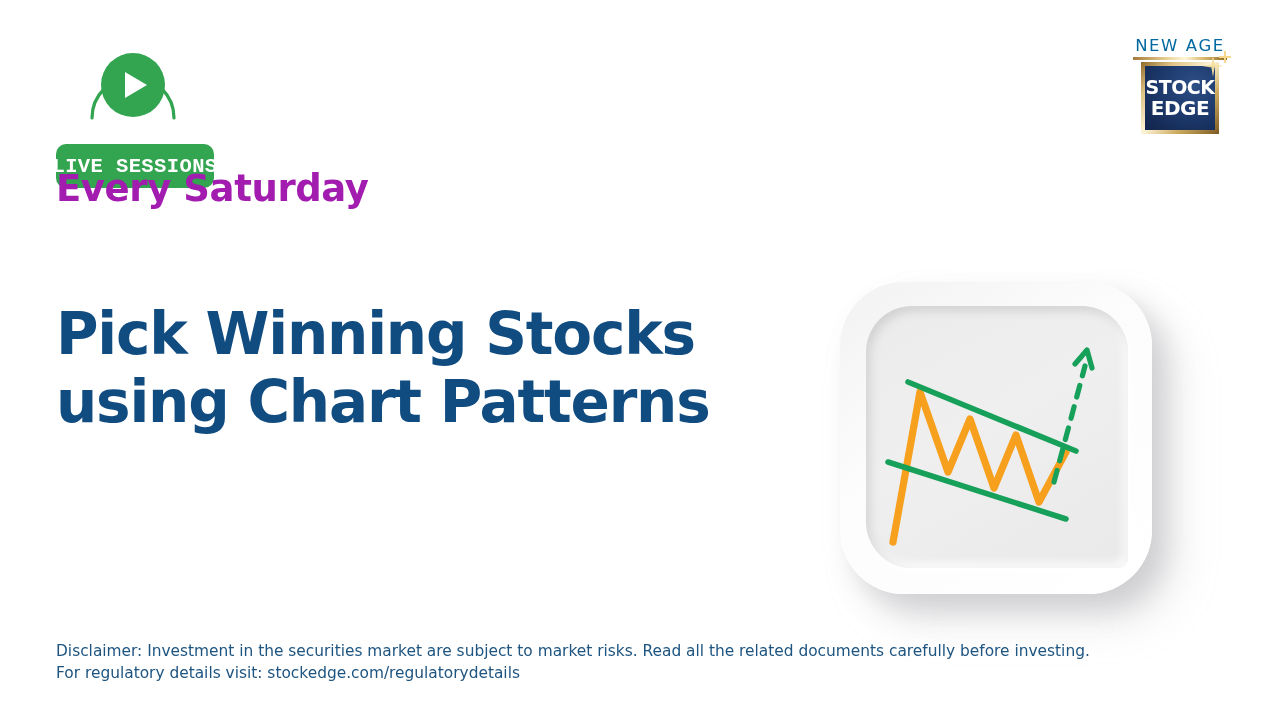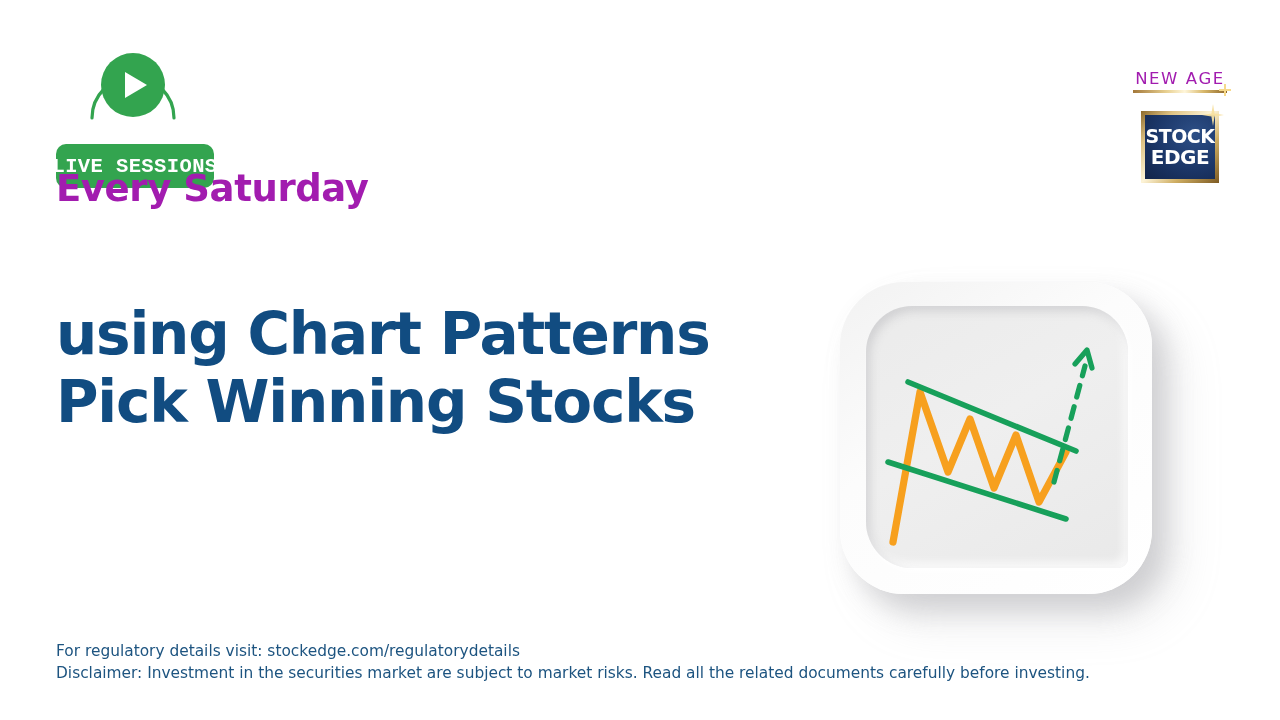--- a/index.html
+++ b/index.html
@@ -96,26 +96,25 @@
     right: 44px;
     top: 36px;
     width: 112px;
     display: flex;
     flex-direction: column;
     align-items: center;
   }
 
   .brand-newage {
     font-size: 16.5px;
-    color: #a21caf;
+    color: #0369a1;
     letter-spacing: 1.6px;
     font-family: "DejaVu Sans", sans-serif;
     line-height: 20px;
     white-space: nowrap;
-    margin-top: 33px;
   }
 
   .brand-goldline {
     width: 94px;
     height: 3px;
     margin-top: 1px;
     background: linear-gradient(90deg, #a3783a 0%, #e7cf8f 35%, #fff6da 55%, #d9b96c 75%, #8e6729 100%);
     position: relative;
   }
   .brand-goldline::after {
@@ -124,21 +123,21 @@
     right: -4px;
     top: -6px;
     width: 12px;
     height: 12px;
     background:
       linear-gradient(90deg, transparent 44%, #f6d98b 44%, #f6d98b 56%, transparent 56%),
       linear-gradient(0deg, transparent 44%, #f6d98b 44%, #f6d98b 56%, transparent 56%);
   }
 
   .brand-square {
-    margin-top: 18px;
+    margin-top: 2px;
     width: 78px;
     height: 72px;
     padding: 4px;
     background: linear-gradient(135deg, #8d6a2c 0%, #e0c485 22%, #fdf4d8 48%, #cfae63 70%, #7d5a22 100%);
     position: relative;
   }
   .brand-square-inner {
     width: 100%;
     height: 100%;
     background: radial-gradient(ellipse at 70% 30%, #2d4f86 0%, #1b3668 55%, #122449 100%);
@@ -247,22 +246,22 @@
     </svg>
 
     <div class="live-pill">
       <span class="live-pill-label">LIVE SESSIONS</span>
     </div>
   </div>
 
   <div class="every-saturday">Every Saturday</div>
 
   <div class="headline">
+    <span class="hl-line">Pick Winning Stocks</span>
     <span class="hl-line">using Chart Patterns</span>
-    <span class="hl-line">Pick Winning Stocks</span>
   </div>
 
   <div class="brand">
     <div class="brand-newage">NEW AGE</div>
     <div class="brand-goldline"></div>
 
     <div class="brand-square">
       <div class="brand-square-inner">
         <span class="brand-stock">STOCK</span>
         <span class="brand-edge">EDGE</span>
@@ -288,17 +287,17 @@
 
           <line x1="188" y1="176" x2="219" y2="60" stroke="#17A05A" stroke-width="5.2" stroke-linecap="round" stroke-dasharray="12 10"></line>
           <path d="M 209 58 L 221 44 L 226 62" fill="none" stroke="#17A05A" stroke-width="5.2" stroke-linecap="round" stroke-linejoin="round"></path>
         </svg>
 
       </div>
     </div>
   </div>
 
   <div class="disclaimer">
+    <span class="dl-line">Disclaimer: Investment in the securities market are subject to market risks. Read all the related documents carefully before investing.</span>
     <span class="dl-line">For regulatory details visit: stockedge.com/regulatorydetails</span>
-    <span class="dl-line">Disclaimer: Investment in the securities market are subject to market risks. Read all the related documents carefully before investing.</span>
   </div>
 
 </div>
 
 </body></html>

